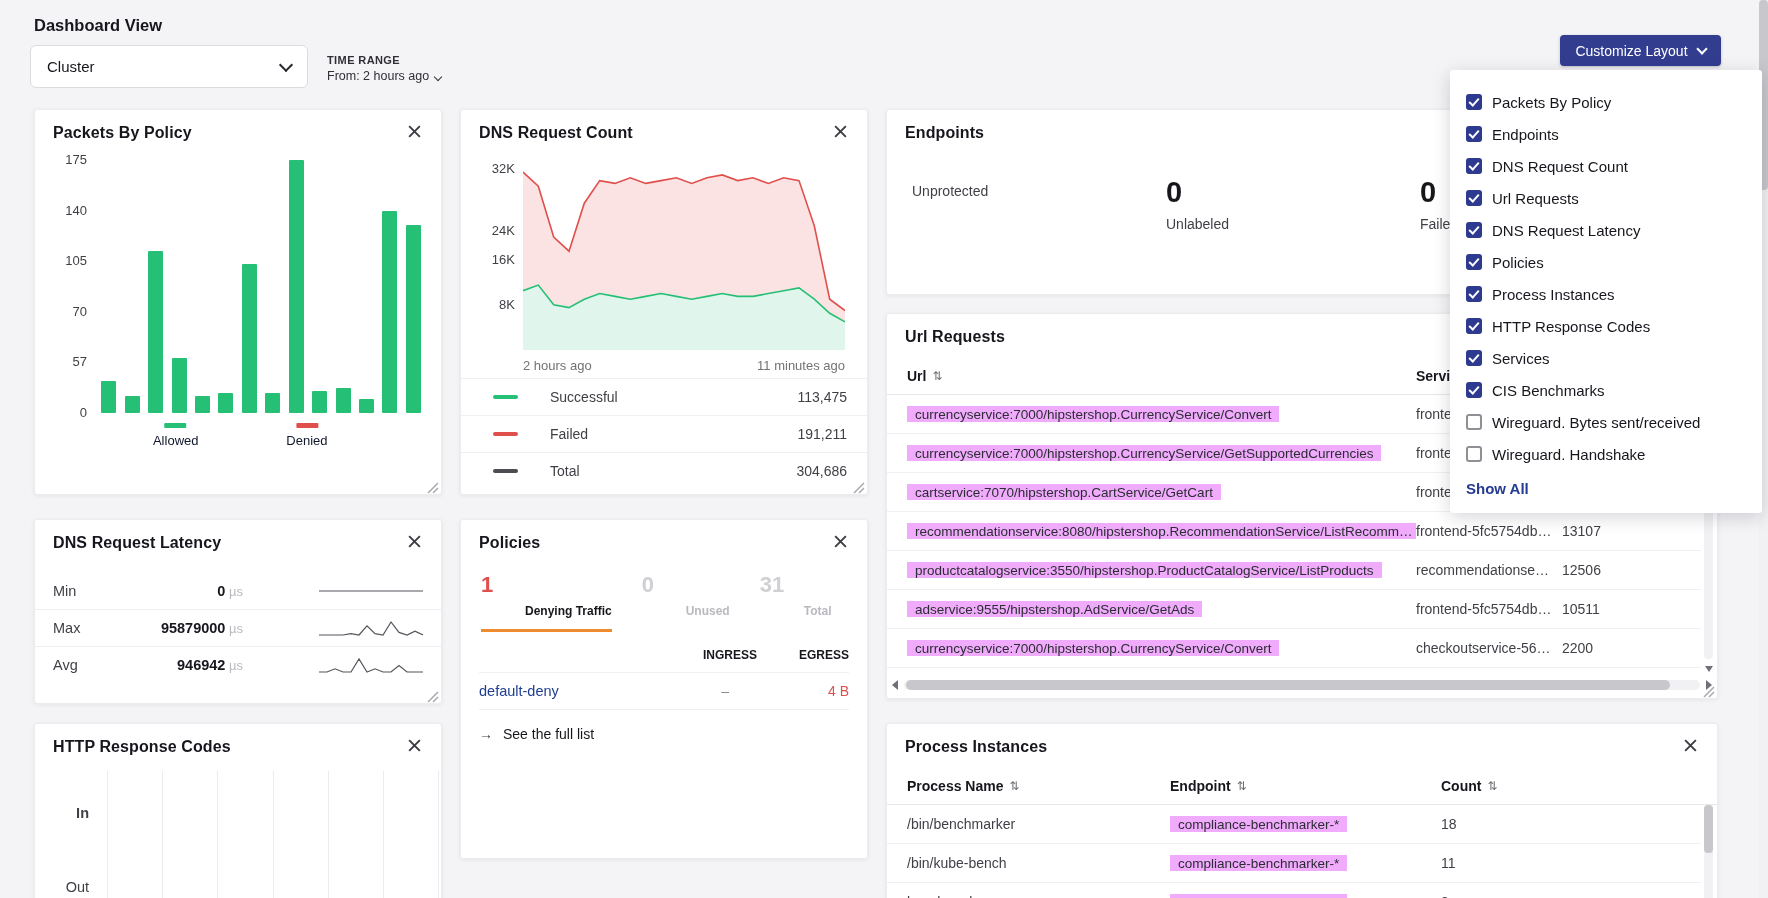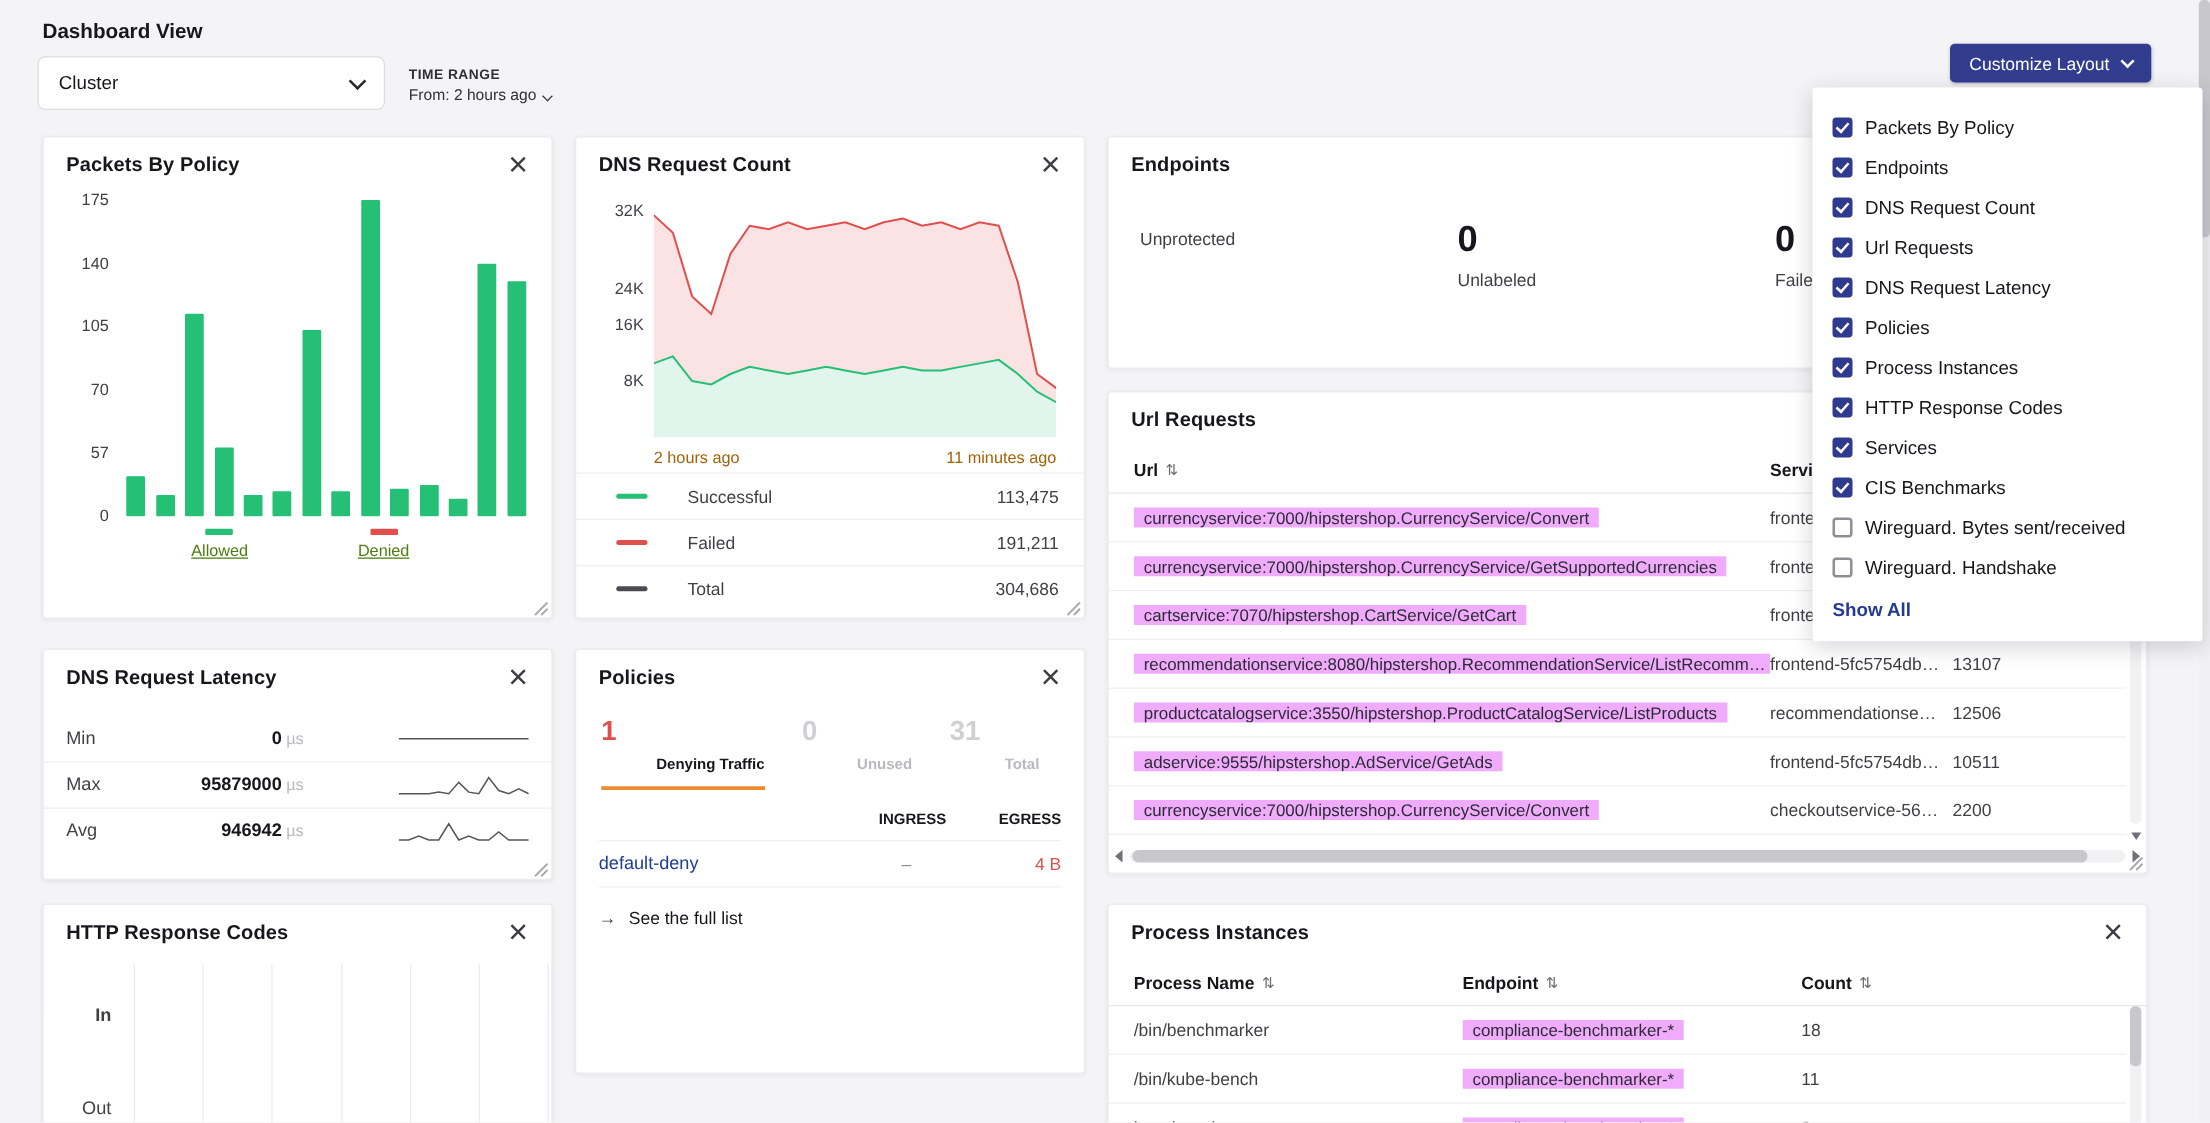--- a/index.html
+++ b/index.html
@@ -30,22 +30,22 @@
   .cb.checked::after{content:"";position:absolute;left:5px;top:2px;width:4px;height:8px;border:solid #fff;border-width:0 2px 2px 0;transform:rotate(42deg);}
   .cb.unchecked{border:2px solid #8f8f96;background:#fff;}
   .show-all{padding:10px 16px 0;font-size:15px;font-weight:bold;color:#243a93;cursor:pointer;}
   
   .yaxis{position:absolute;}
   .ytick{position:absolute;right:0;width:100%;text-align:right;font-size:13px;color:#3f3f46;height:16px;line-height:16px;}
   .plot{position:absolute;}
   .bar{position:absolute;bottom:0;width:15px;background:#25bf75;border-radius:1px;}
   .group{position:absolute;transform:translateX(-50%);text-align:center;top:0;}
   .gmark{width:22px;height:5px;margin:0 auto 5px;border-radius:1px;}
-  .glabel{font-size:13px;color:#4d7c0f;text-decoration:underline;}
-  .xlabels{position:absolute;display:flex;justify-content:space-between;font-size:13px;color:#a16207;}
+  .glabel{font-size:13px;color:#0f172a;}
+  .xlabels{position:absolute;display:flex;justify-content:space-between;font-size:13px;color:#737373;}
   .legend{position:absolute;left:0;right:0;}
   .legend-row{height:36px;border-top:1px solid #efeff1;display:flex;align-items:center;padding:0 20px 0 32px;font-size:14px;color:#3f3f46;}
   .dash{width:25px;height:4.5px;border-radius:2px;margin-right:32px;flex:none;}
   .lval{margin-left:auto;color:#3f3f46;}
   
   .stats{position:absolute;left:25px;top:66px;display:flex;}
   .stat{width:254px;}
   .stat-value{font-size:29px;font-weight:bold;color:#16161d;}
   .stat-label{font-size:14px;color:#3f3f46;margin-top:7px;}
   

